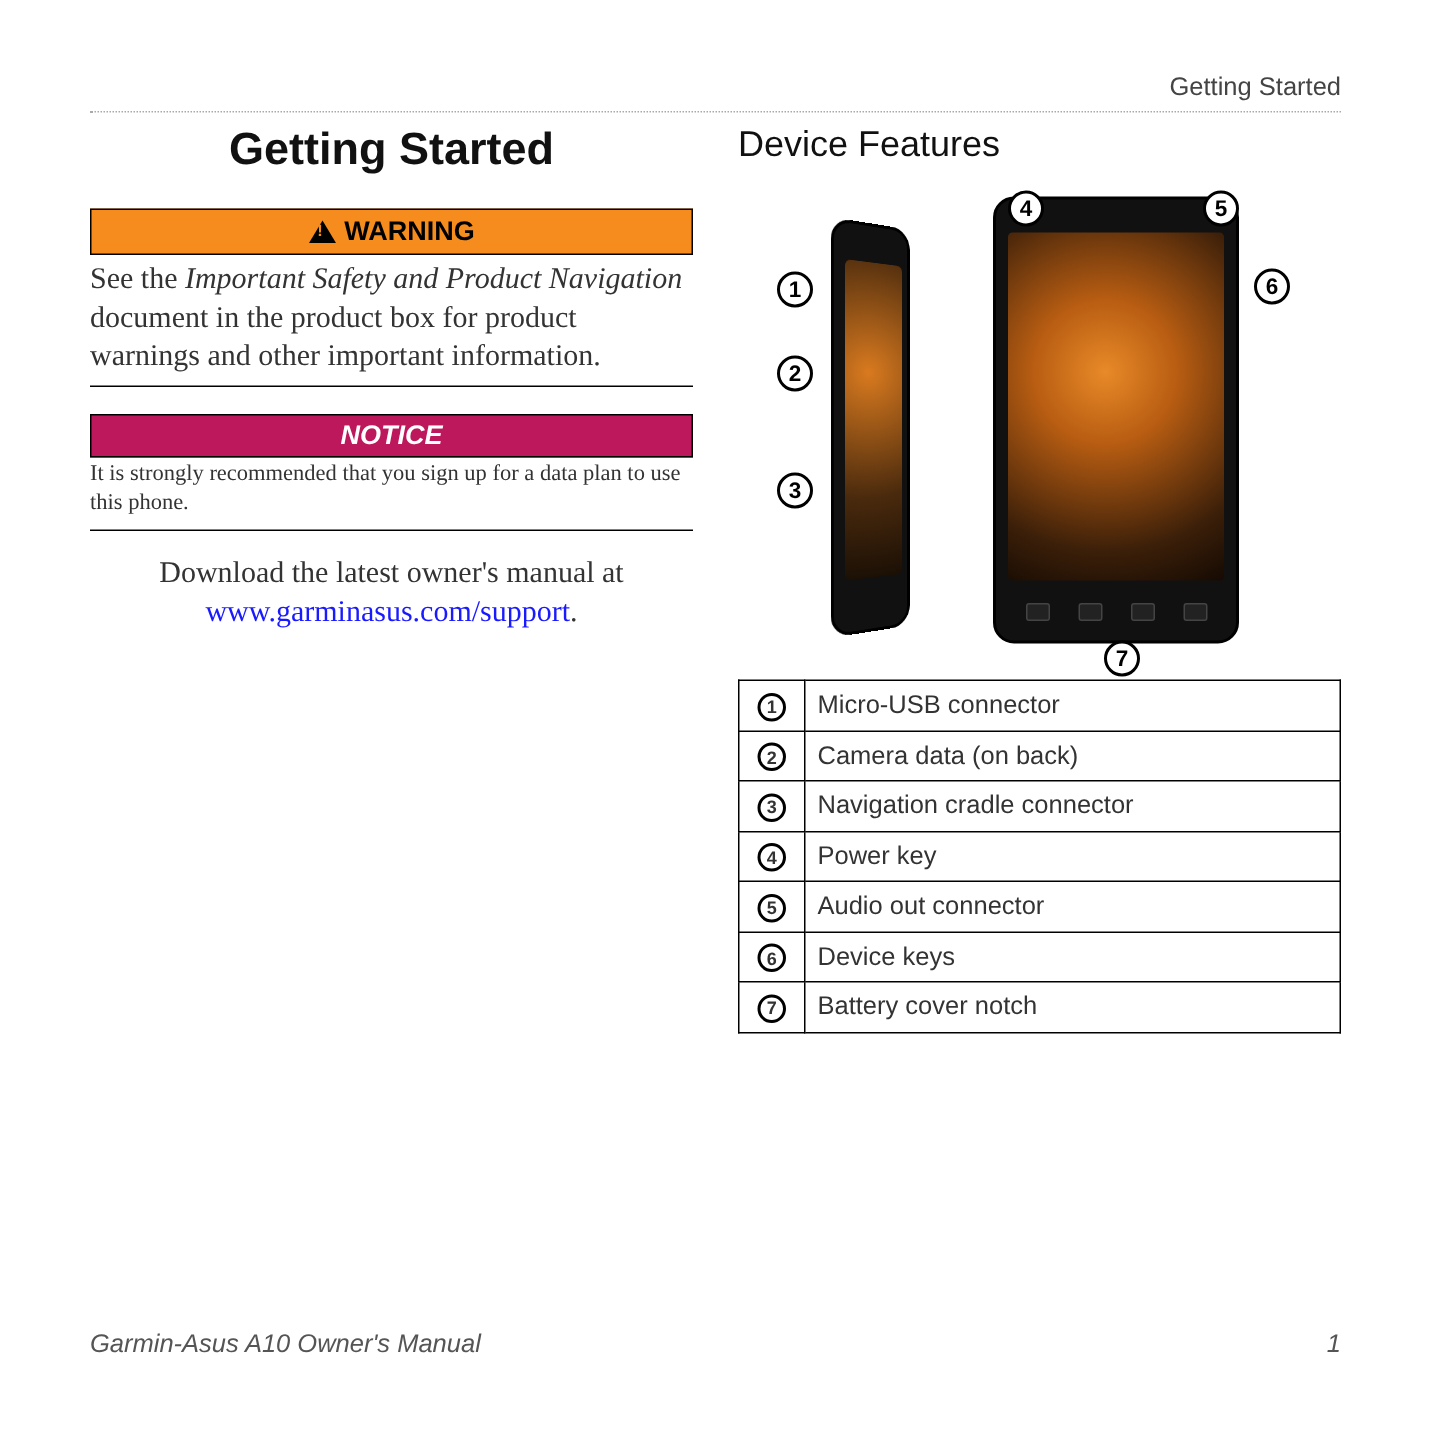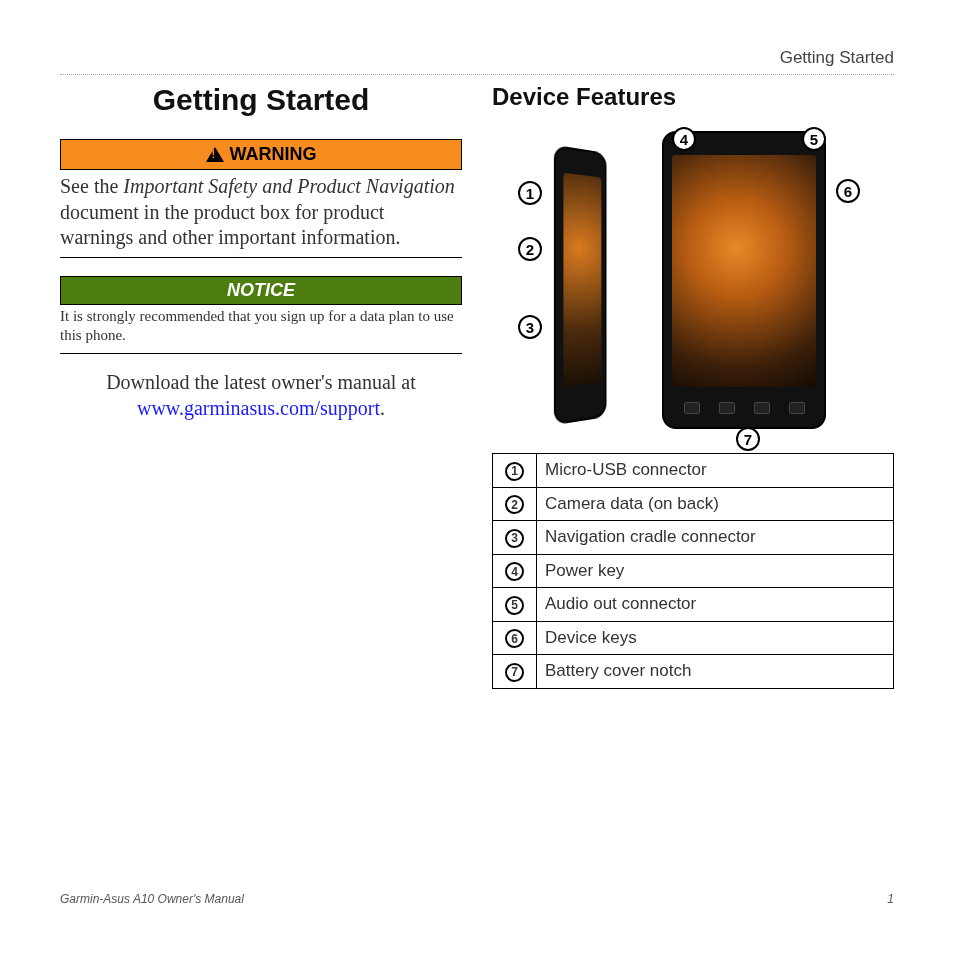--- a/index.html
+++ b/index.html
@@ -32,21 +32,21 @@
   }
   h1.main-title {
     font-size: 30px;
     font-weight: bold;
     text-align: center;
     margin-bottom: 22px;
     color: #111;
   }
   h2.section-title {
     font-size: 24px;
-    font-weight: bold;
+    font-weight: normal;
     margin-bottom: 14px;
     color: #111;
   }
   .warning-bar {
     background: #f68b1e;
     border: 1px solid #000;
     text-align: center;
     font-weight: bold;
     font-size: 18px;
     padding: 4px 0;
@@ -78,21 +78,21 @@
     font-size: 20px;
     line-height: 1.28;
     color: #333;
     margin-top: 4px;
     padding-bottom: 6px;
     border-bottom: 1px solid #000;
   }
   .warning-text em { font-style: italic; }
   .notice-bar {
     margin-top: 18px;
-    background: #4d7c0f;
+    background: #be185d;
     color: #fff;
     border: 1px solid #000;
     text-align: center;
     font-style: italic;
     font-weight: bold;
     font-size: 18px;
     padding: 3px 0;
   }
   .notice-text {
     font-family: "Times New Roman", Times, serif;
@@ -206,21 +206,21 @@
     font-weight: bold;
   }
   .footer {
     position: absolute;
     bottom: 48px;
     left: 60px;
     right: 60px;
     display: flex;
     justify-content: space-between;
     font-style: italic;
-    font-size: 12px;
+    font-size: 17px;
     color: #555;
   }
 </style>
 </head>
 <body>
 
 <div class="header-right">Getting Started</div>
 <hr class="dotted-sep">
 
 <div class="columns">

